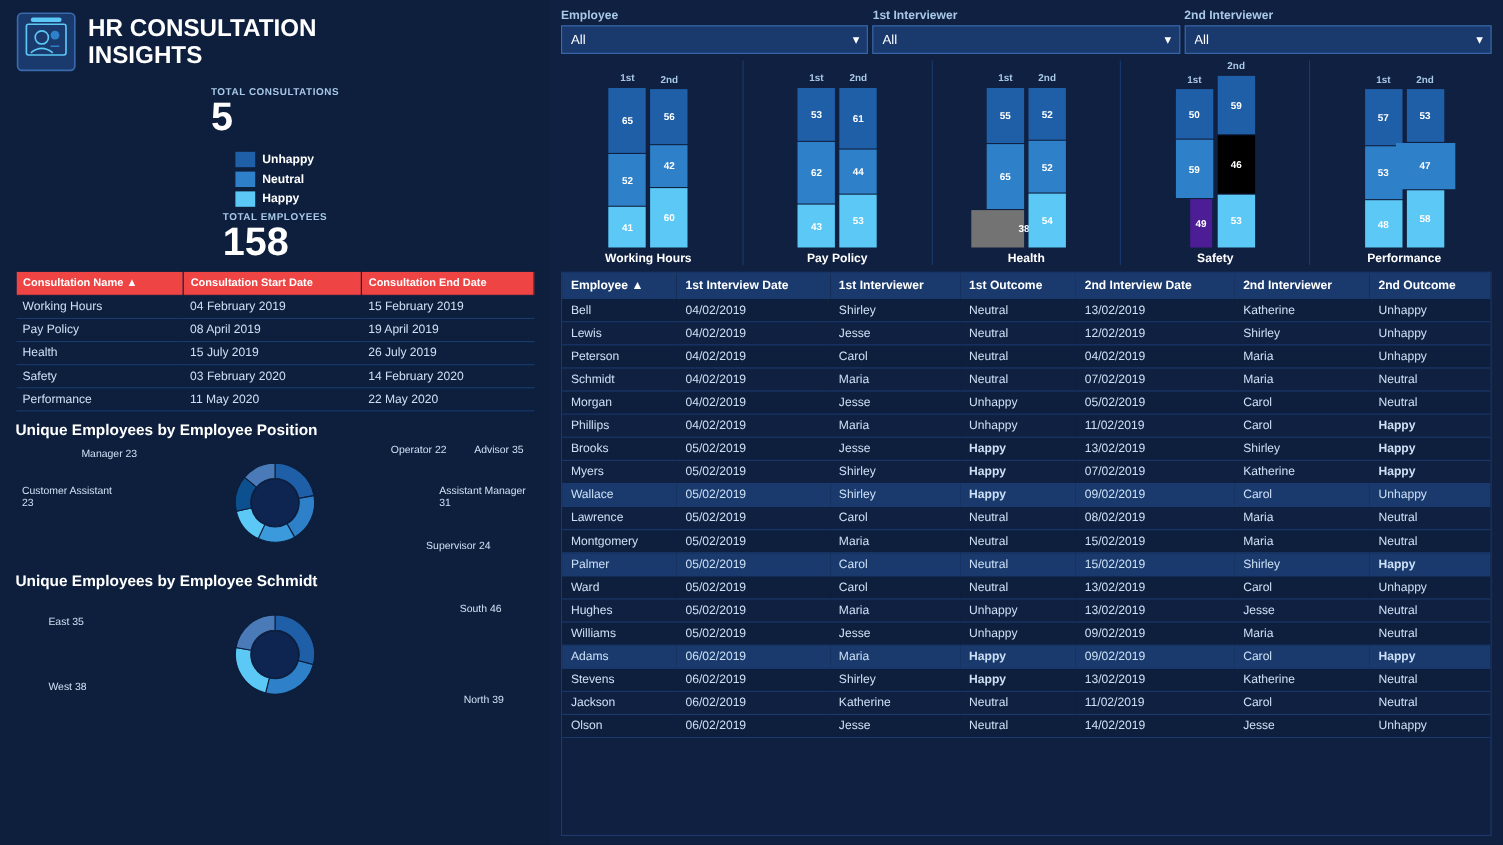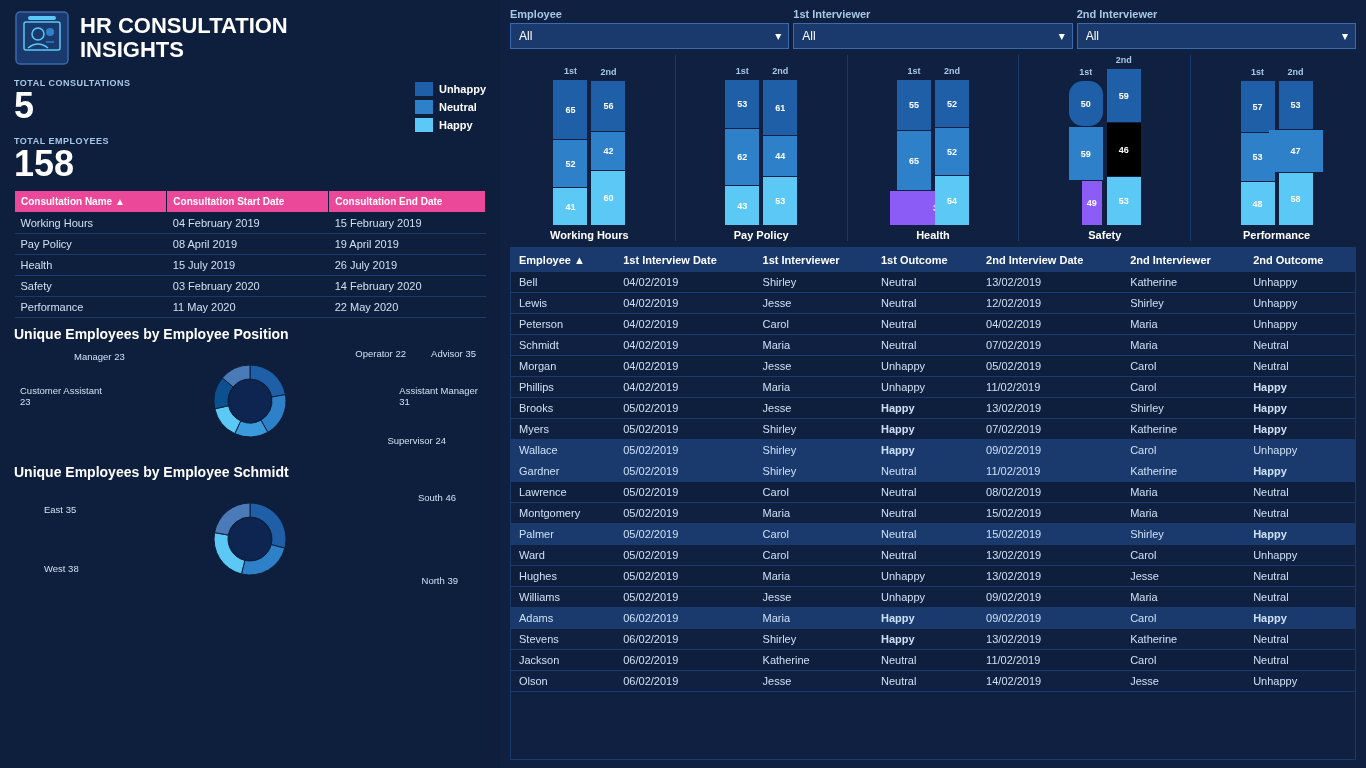--- a/index.html
+++ b/index.html
@@ -41,21 +41,22 @@
       font-size: 22px;
       font-weight: 900;
       color: #fff;
       line-height: 1.1;
       text-transform: uppercase;
     }
 
     .stats-row {
       display: flex;
       gap: 10px;
-      align-items: flex-start;
+      align-items: center;
+      flex-direction: column;
     }
 
     .stat-block {
       flex: 1;
     }
 
     .stat-label {
       font-size: 9px;
       font-weight: 700;
       color: #a8c8e8;
@@ -90,21 +91,21 @@
       height: 14px;
     }
 
     .consultation-table {
       width: 100%;
       border-collapse: collapse;
       font-size: 11px;
     }
 
     .consultation-table thead tr {
-      background: #ec4899;
+      background: #ef4444;
     }
 
     .consultation-table thead th {
       padding: 5px 6px;
       text-align: left;
       font-weight: 700;
       color: #fff;
       font-size: 10px;
       border: 1px solid #0d1f3c;
     }
@@ -504,46 +505,46 @@
             </div>
           </div>
         </div>
         <div class="chart-title">Pay Policy</div>
       </div>
       <div class="divider-v"></div>
       <div class="chart-group">
         <div style="display: flex; gap: 4px; align-items: flex-end; height: 170px;">
           <div style="display: flex; flex-direction: column; align-items: center; gap: 2px;">
             <div style="font-size: 9px; color: rgb(168, 200, 232); font-weight: 600; margin-bottom: 2px;">1st</div>
-            <div style="display: flex; flex-direction: column; gap: 1px; align-items: center; width: 34px;">
+            <div style="display: flex; flex-direction: column; gap: 1px; align-items: flex-end; width: 34px;">
               <div style="width: 34px; height: 50px; background: rgb(30, 95, 168); display: flex; align-items: center; justify-content: center; font-size: 9px; font-weight: 700; color: rgb(255, 255, 255);">55</div>
               <div style="width: 34px; height: 59px; background: rgb(46, 128, 200); display: flex; align-items: center; justify-content: center; font-size: 9px; font-weight: 700; color: rgb(255, 255, 255);">65</div>
-              <div style="width: 34px; height: 34px; background: #8b5cf6; display: flex; align-items: center; justify-content: center; font-size: 9px; font-weight: 700; color: rgb(255, 255, 255); padding-left: 48px;">38</div>
+              <div style="width: 34px; height: 34px; background: #737373; display: flex; align-items: center; justify-content: center; font-size: 9px; font-weight: 700; color: rgb(255, 255, 255); padding-left: 48px;">38</div>
             </div>
           </div>
           <div style="display: flex; flex-direction: column; align-items: center; gap: 2px;">
             <div style="font-size: 9px; color: rgb(168, 200, 232); font-weight: 600; margin-bottom: 2px;">2nd</div>
             <div style="display: flex; flex-direction: column; gap: 1px; align-items: center; width: 34px;">
               <div style="width: 34px; height: 47px; background: rgb(30, 95, 168); display: flex; align-items: center; justify-content: center; font-size: 9px; font-weight: 700; color: rgb(255, 255, 255);">52</div>
               <div style="width: 34px; height: 47px; background: rgb(46, 128, 200); display: flex; align-items: center; justify-content: center; font-size: 9px; font-weight: 700; color: rgb(255, 255, 255);">52</div>
               <div style="width: 34px; height: 49px; background: rgb(91, 200, 245); display: flex; align-items: center; justify-content: center; font-size: 9px; font-weight: 700; color: rgb(255, 255, 255);">54</div>
             </div>
           </div>
         </div>
         <div class="chart-title">Health</div>
       </div>
       <div class="divider-v"></div>
       <div class="chart-group">
         <div style="display: flex; gap: 4px; align-items: flex-end; height: 170px;">
           <div style="display: flex; flex-direction: column; align-items: center; gap: 2px;">
             <div style="font-size: 9px; color: rgb(168, 200, 232); font-weight: 600; margin-bottom: 2px;">1st</div>
             <div style="display: flex; flex-direction: column; gap: 1px; align-items: center; width: 34px;">
-              <div style="width: 34px; height: 45px; background: rgb(30, 95, 168); display: flex; align-items: center; justify-content: center; font-size: 9px; font-weight: 700; color: rgb(255, 255, 255); border-radius: 14px;">50</div>
+              <div style="width: 34px; height: 45px; background: rgb(30, 95, 168); display: flex; align-items: center; justify-content: center; font-size: 9px; font-weight: 700; color: rgb(255, 255, 255);">50</div>
               <div style="width: 34px; height: 53px; background: rgb(46, 128, 200); display: flex; align-items: center; justify-content: center; font-size: 9px; font-weight: 700; color: rgb(255, 255, 255);">59</div>
-              <div style="width: 20px; height: 44px; background: #8b5cf6; display: flex; align-items: center; justify-content: center; font-size: 9px; font-weight: 700; color: rgb(255, 255, 255); margin-left: 12px;">49</div>
+              <div style="width: 20px; height: 44px; background: #4c1d95; display: flex; align-items: center; justify-content: center; font-size: 9px; font-weight: 700; color: rgb(255, 255, 255); margin-left: 12px;">49</div>
             </div>
           </div>
           <div style="display: flex; flex-direction: column; align-items: center; gap: 2px;">
             <div style="font-size: 9px; color: rgb(168, 200, 232); font-weight: 600; margin-bottom: 2px;">2nd</div>
             <div style="display: flex; flex-direction: column; gap: 1px; align-items: center; width: 34px;">
               <div style="width: 34px; height: 53px; background: rgb(30, 95, 168); display: flex; align-items: center; justify-content: center; font-size: 9px; font-weight: 700; color: rgb(255, 255, 255);">59</div>
               <div style="width: 34px; height: 53px; background: #000000; display: flex; align-items: center; justify-content: center; font-size: 9px; font-weight: 700; color: rgb(255, 255, 255);">46</div>
               <div style="width: 34px; height: 48px; background: rgb(91, 200, 245); display: flex; align-items: center; justify-content: center; font-size: 9px; font-weight: 700; color: rgb(255, 255, 255);">53</div>
             </div>
           </div>
@@ -662,29 +663,20 @@
           </tr>
           <tr class="highlighted-row">
             <td>Wallace</td>
             <td>05/02/2019</td>
             <td>Shirley</td>
             <td class="outcome-happy">Happy</td>
             <td>09/02/2019</td>
             <td>Carol</td>
             <td class="outcome-unhappy">Unhappy</td>
           </tr>
-          <tr class="highlighted-row">
-            <td>Gardner</td>
-            <td>05/02/2019</td>
-            <td>Shirley</td>
-            <td class="outcome-neutral">Neutral</td>
-            <td>11/02/2019</td>
-            <td>Katherine</td>
-            <td class="outcome-happy">Happy</td>
-          </tr>
           <tr>
             <td>Lawrence</td>
             <td>05/02/2019</td>
             <td>Carol</td>
             <td class="outcome-neutral">Neutral</td>
             <td>08/02/2019</td>
             <td>Maria</td>
             <td class="outcome-neutral">Neutral</td>
           </tr>
           <tr>

